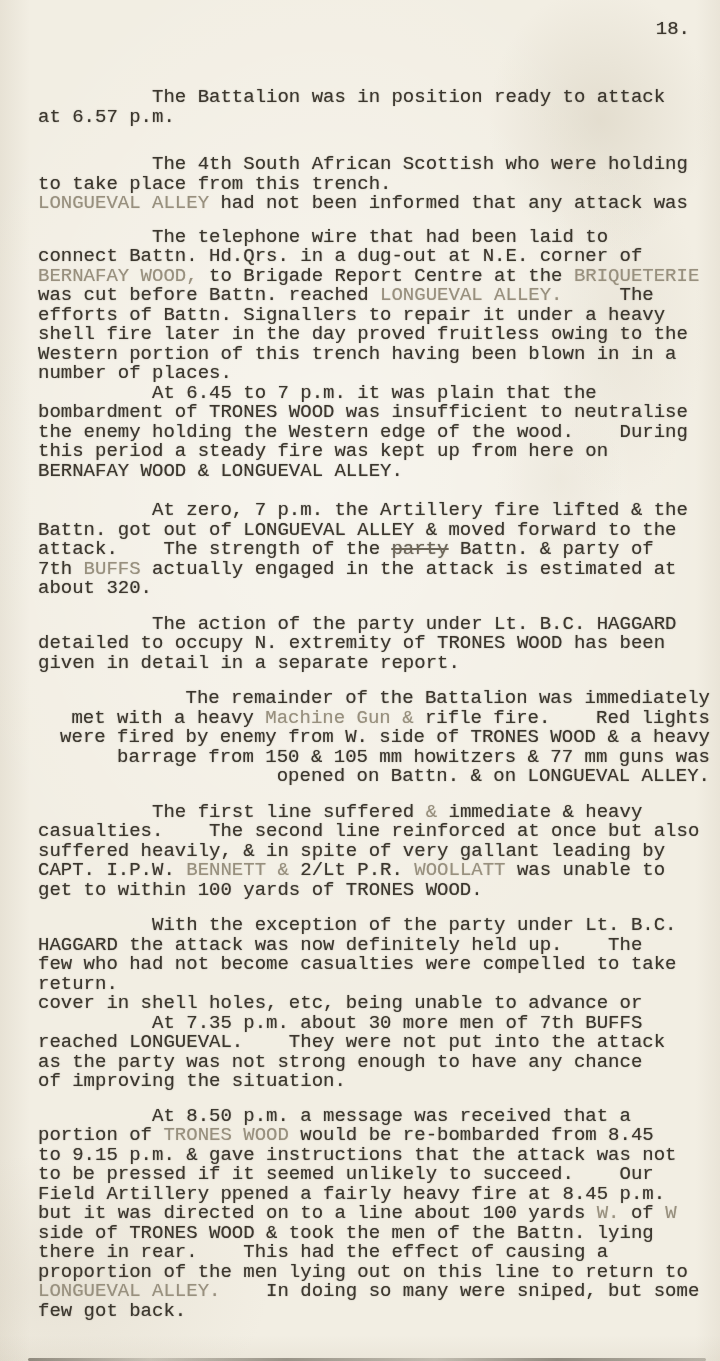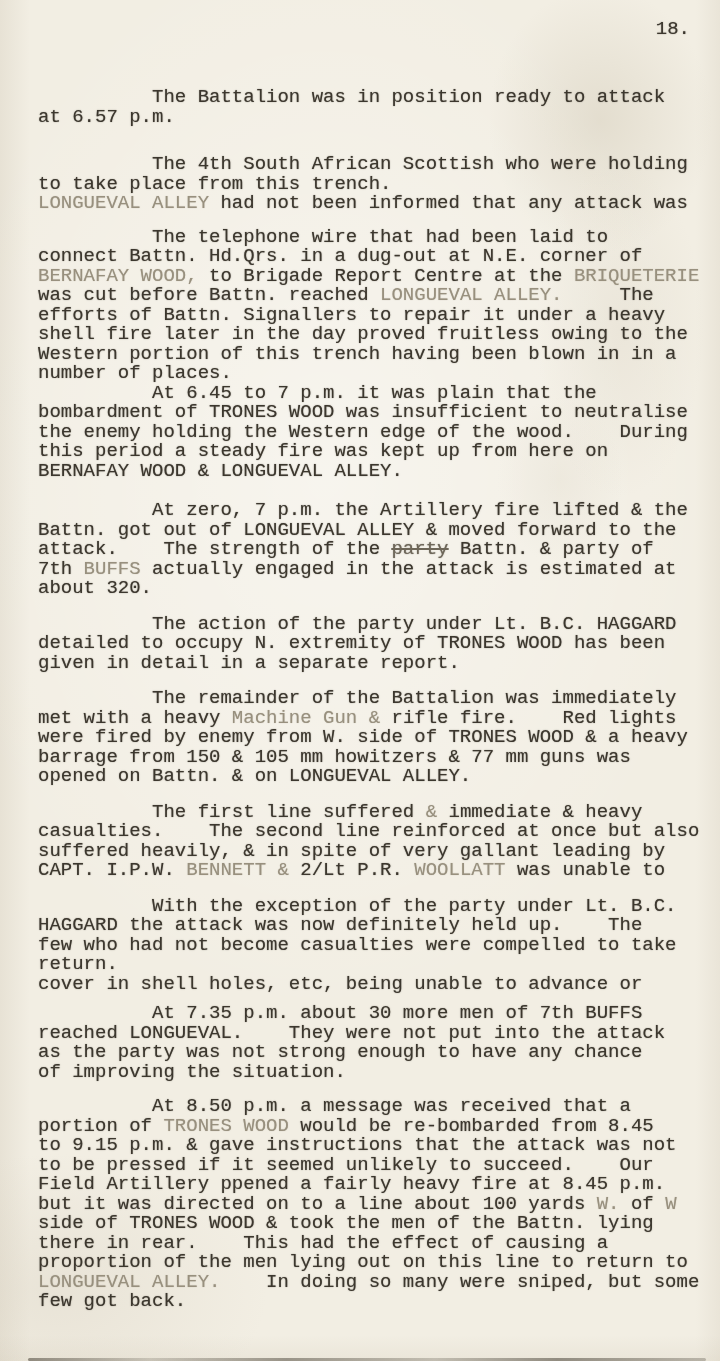--- a/index.html
+++ b/index.html
@@ -105,41 +105,42 @@
       <div class="line">Battn. got out of LONGUEVAL ALLEY &amp; moved forward to the</div>
       <div class="line">attack.    The strength of the <s class="struck">party</s> Battn. &amp; party of</div>
       <div class="line">7th <span class="faded">BUFFS</span> actually engaged in the attack is estimated at</div>
       <div class="line">about 320.</div>
     </div>
     <div class="para" style="margin-top: 16px;">
       <div class="line">          The action of the party under Lt. B.C. HAGGARD</div>
       <div class="line">detailed to occupy N. extremity of TRONES WOOD has been</div>
       <div class="line">given in detail in a separate report.</div>
     </div>
-    <div class="para" style="margin-top: 16px;">
+    <div class="para" style="margin-top: 16px; text-align: right;">
       <div class="line">          The remainder of the Battalion was immediately</div>
       <div class="line">met with a heavy <span class="faded">Machine Gun &amp;</span> rifle fire.    Red lights</div>
       <div class="line">were fired by enemy from W. side of TRONES WOOD &amp; a heavy</div>
       <div class="line">barrage from 150 &amp; 105 mm howitzers &amp; 77 mm guns was</div>
       <div class="line">opened on Battn. &amp; on LONGUEVAL ALLEY.</div>
     </div>
     <div class="para" style="margin-top: 16px;">
       <div class="line">          The first line suffered <span class="faded">&amp;</span> immediate &amp; heavy</div>
       <div class="line">casualties.    The second line reinforced at once but also</div>
       <div class="line">suffered heavily, &amp; in spite of very gallant leading by</div>
       <div class="line">CAPT. I.P.W. <span class="faded">BENNETT &amp;</span> 2/Lt P.R. <span class="faded">WOOLLATT</span> was unable to</div>
+      <div class="line">get to within 100 yards of TRONES WOOD.</div>
     </div>
     <div class="para" style="margin-top: 16px;">
       <div class="line">          With the exception of the party under Lt. B.C.</div>
       <div class="line">HAGGARD the attack was now definitely held up.    The</div>
       <div class="line">few who had not become casualties were compelled to take</div>
       <div class="line">return.</div>
       <div class="line">cover in shell holes, etc, being unable to advance or</div>
     </div>
-    <div class="para" style="margin-top: 10px;">
+    <div class="para" style="">
       <div class="line">          At 7.35 p.m. about 30 more men of 7th BUFFS</div>
       <div class="line">reached LONGUEVAL.    They were not put into the attack</div>
       <div class="line">as the party was not strong enough to have any chance</div>
       <div class="line">of improving the situation.</div>
     </div>
     <div class="para" style="margin-top: 15px;">
       <div class="line">          At 8.50 p.m. a message was received that a</div>
       <div class="line">portion of <span class="faded">TRONES WOOD</span> would be re-bombarded from 8.45</div>
       <div class="line">to 9.15 p.m. &amp; gave instructions that the attack was not</div>
       <div class="line">to be pressed if it seemed unlikely to succeed.    Our</div>

